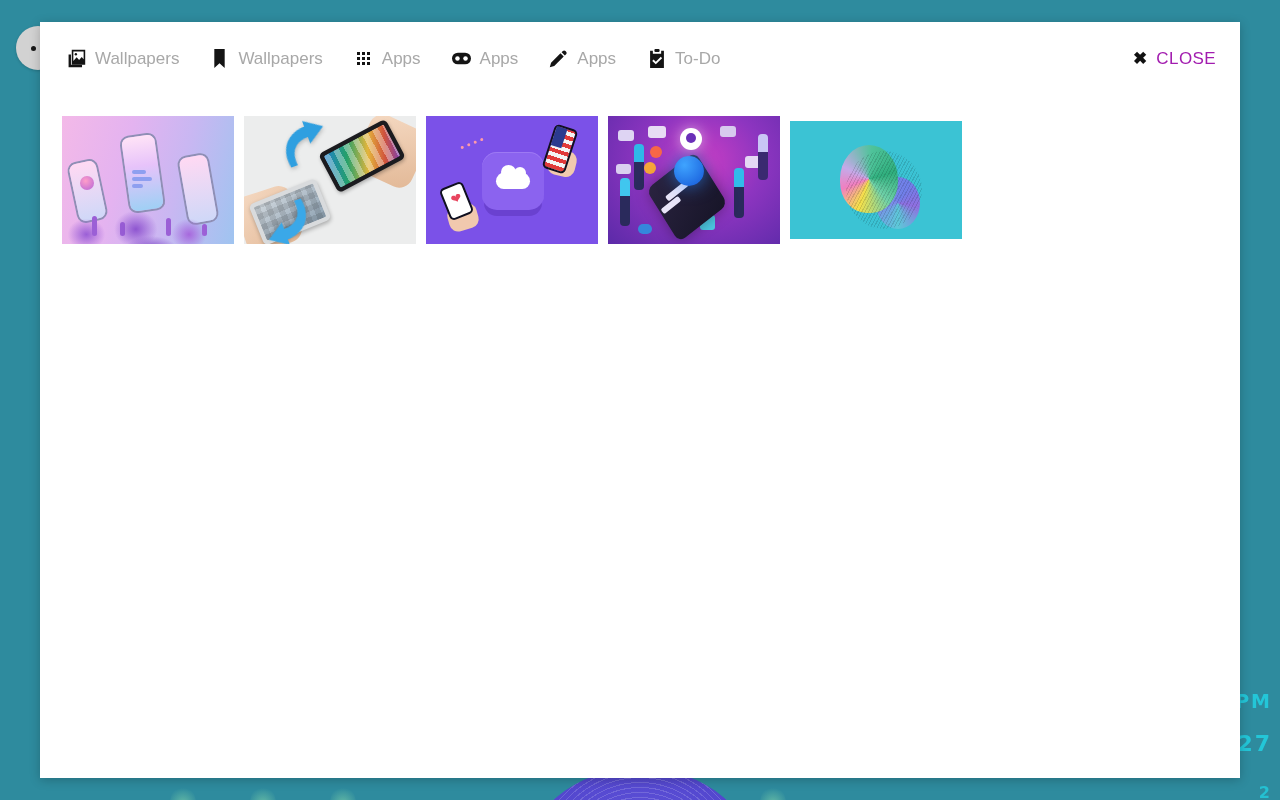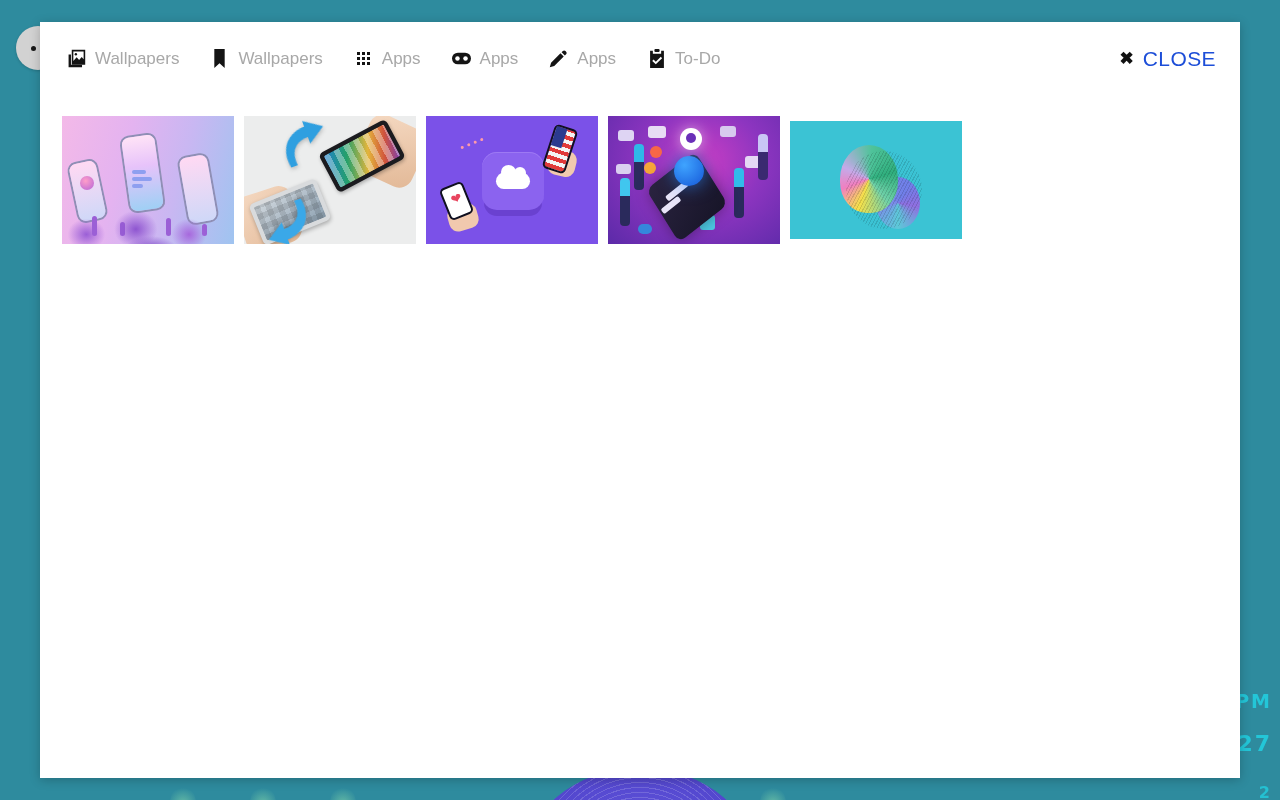--- a/index.html
+++ b/index.html
@@ -151,22 +151,22 @@
     cursor: pointer;
     user-select: none;
   }
   #close-x {
     font-size: 17px;
     font-weight: bold;
     color: #111;
     line-height: 1;
   }
   #close-label {
-    font-size: 21px;
-    color: #1d4ed8;
+    font-size: 17px;
+    color: #a21caf;
     letter-spacing: .4px;
   }
 
   
   #thumb-grid {
     position: relative;
     padding: 21px 0 0 22px;
     display: flex;
     align-items: flex-start;
     gap: 10px;

